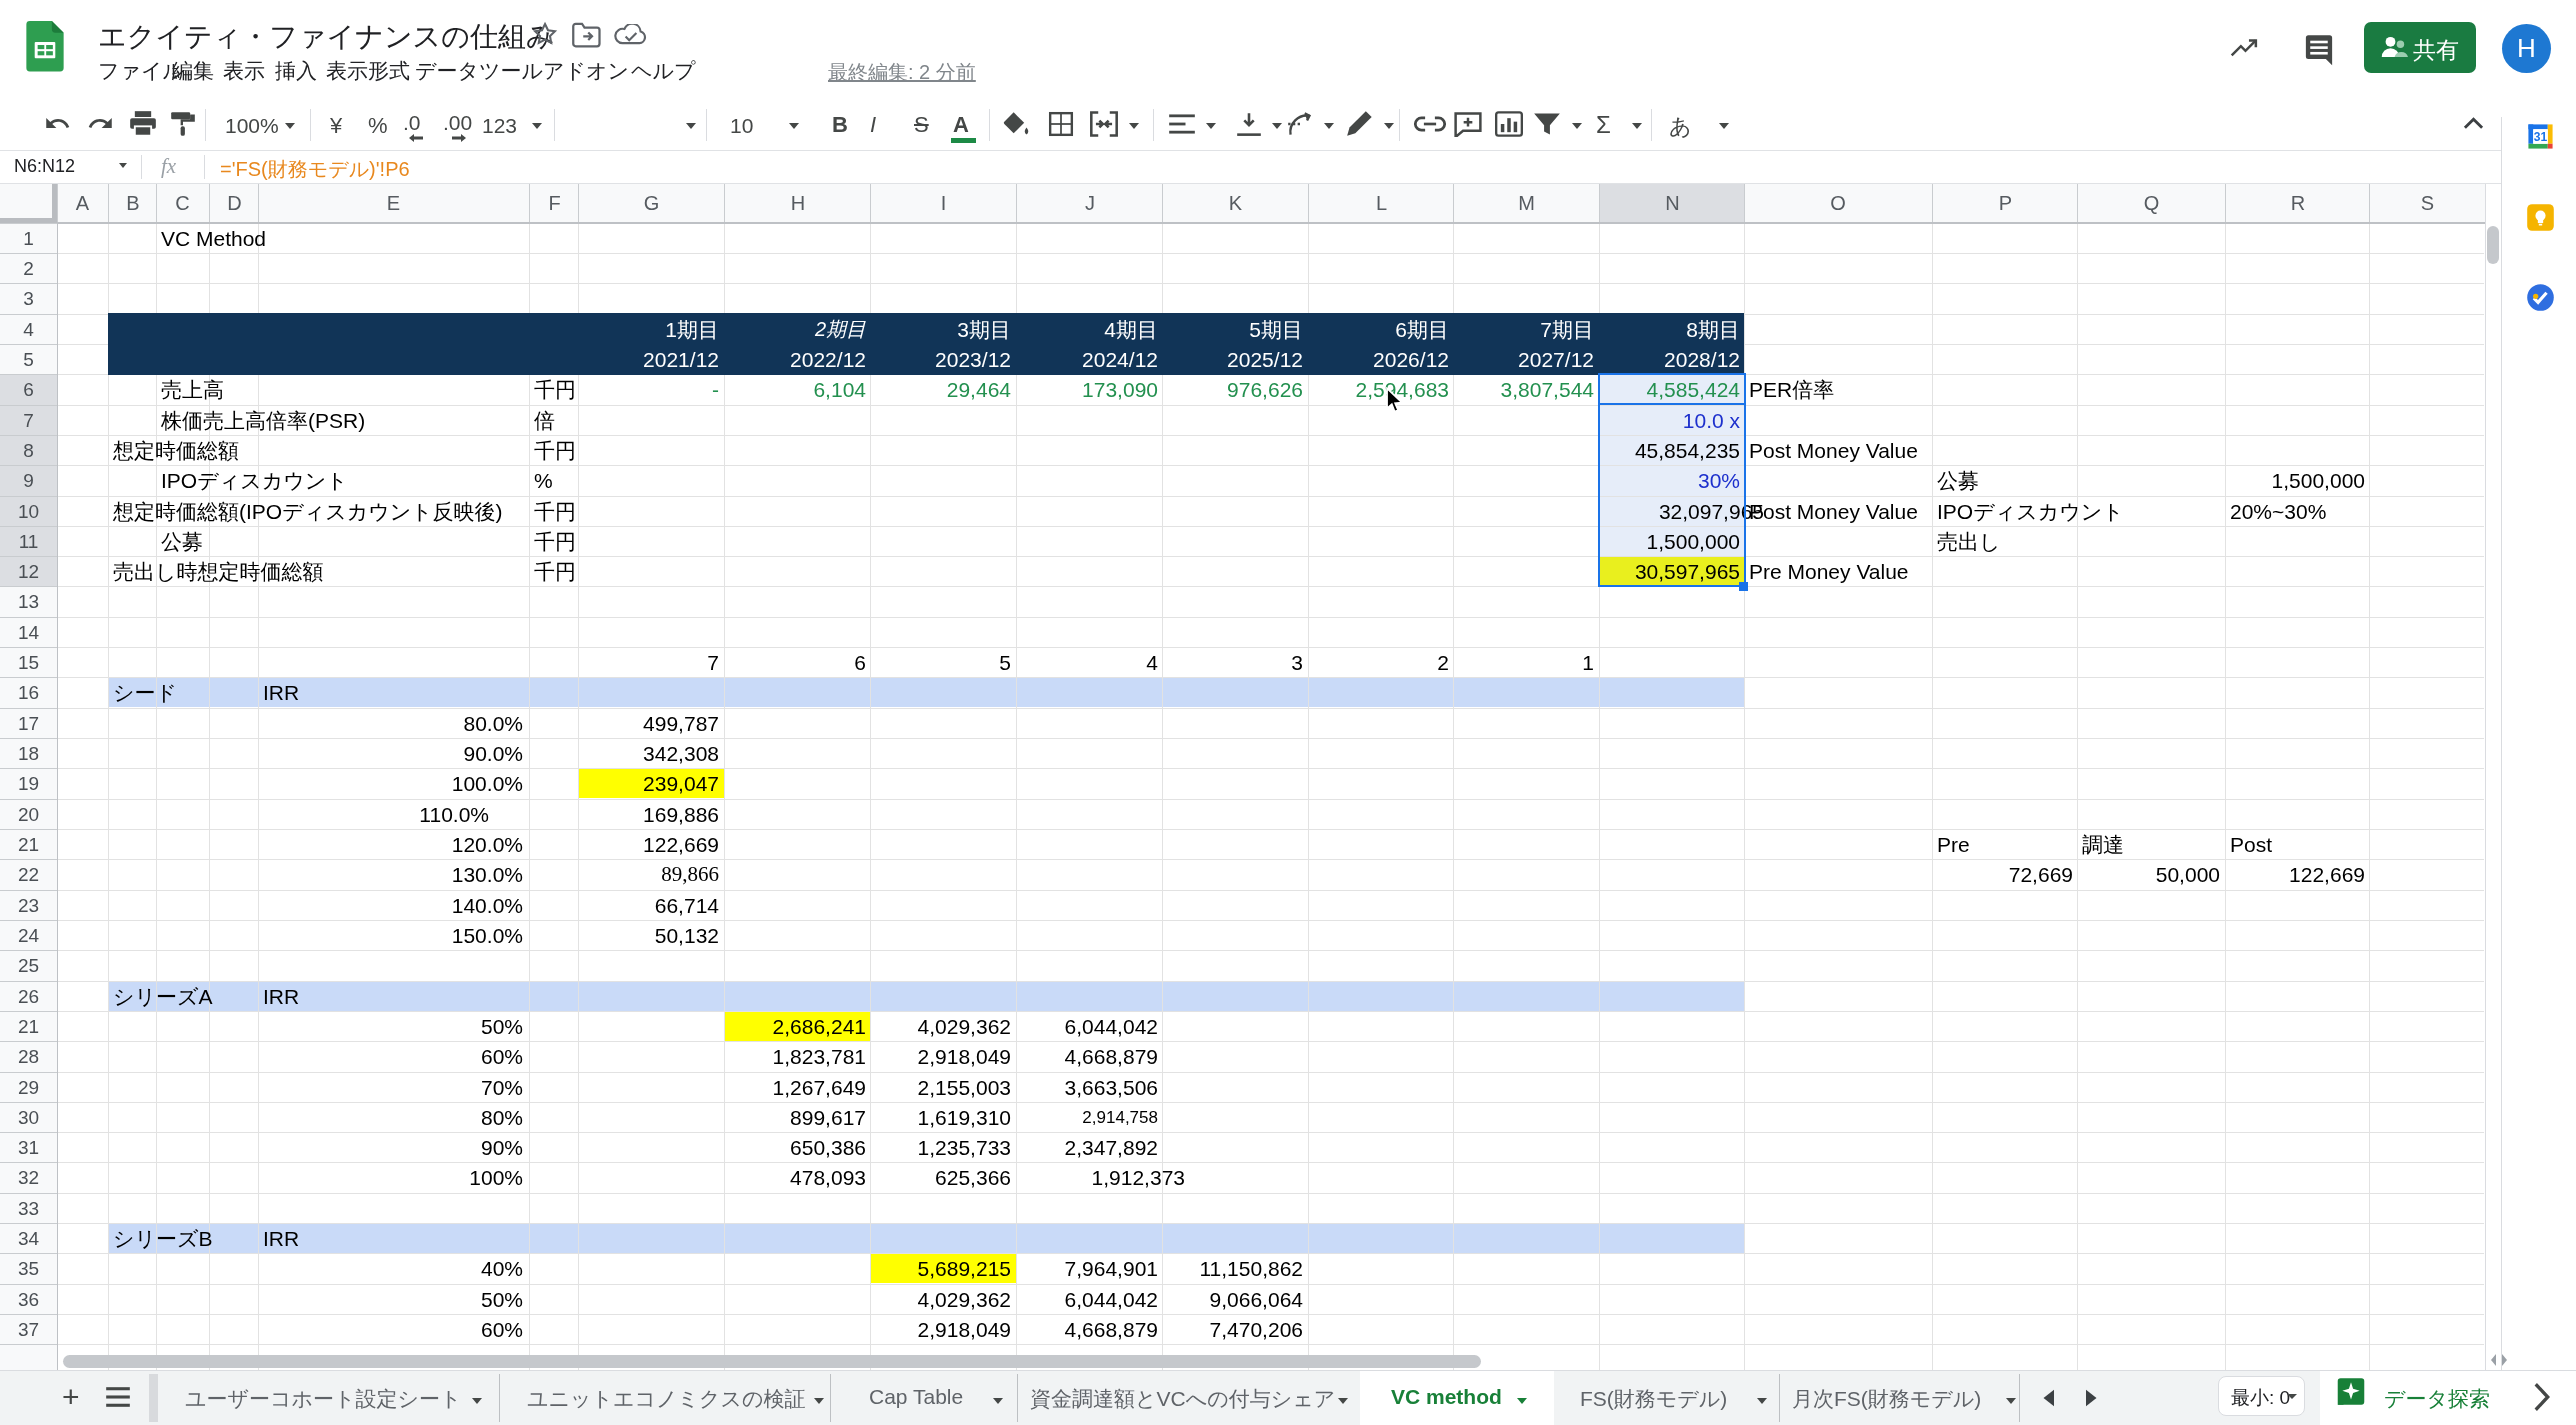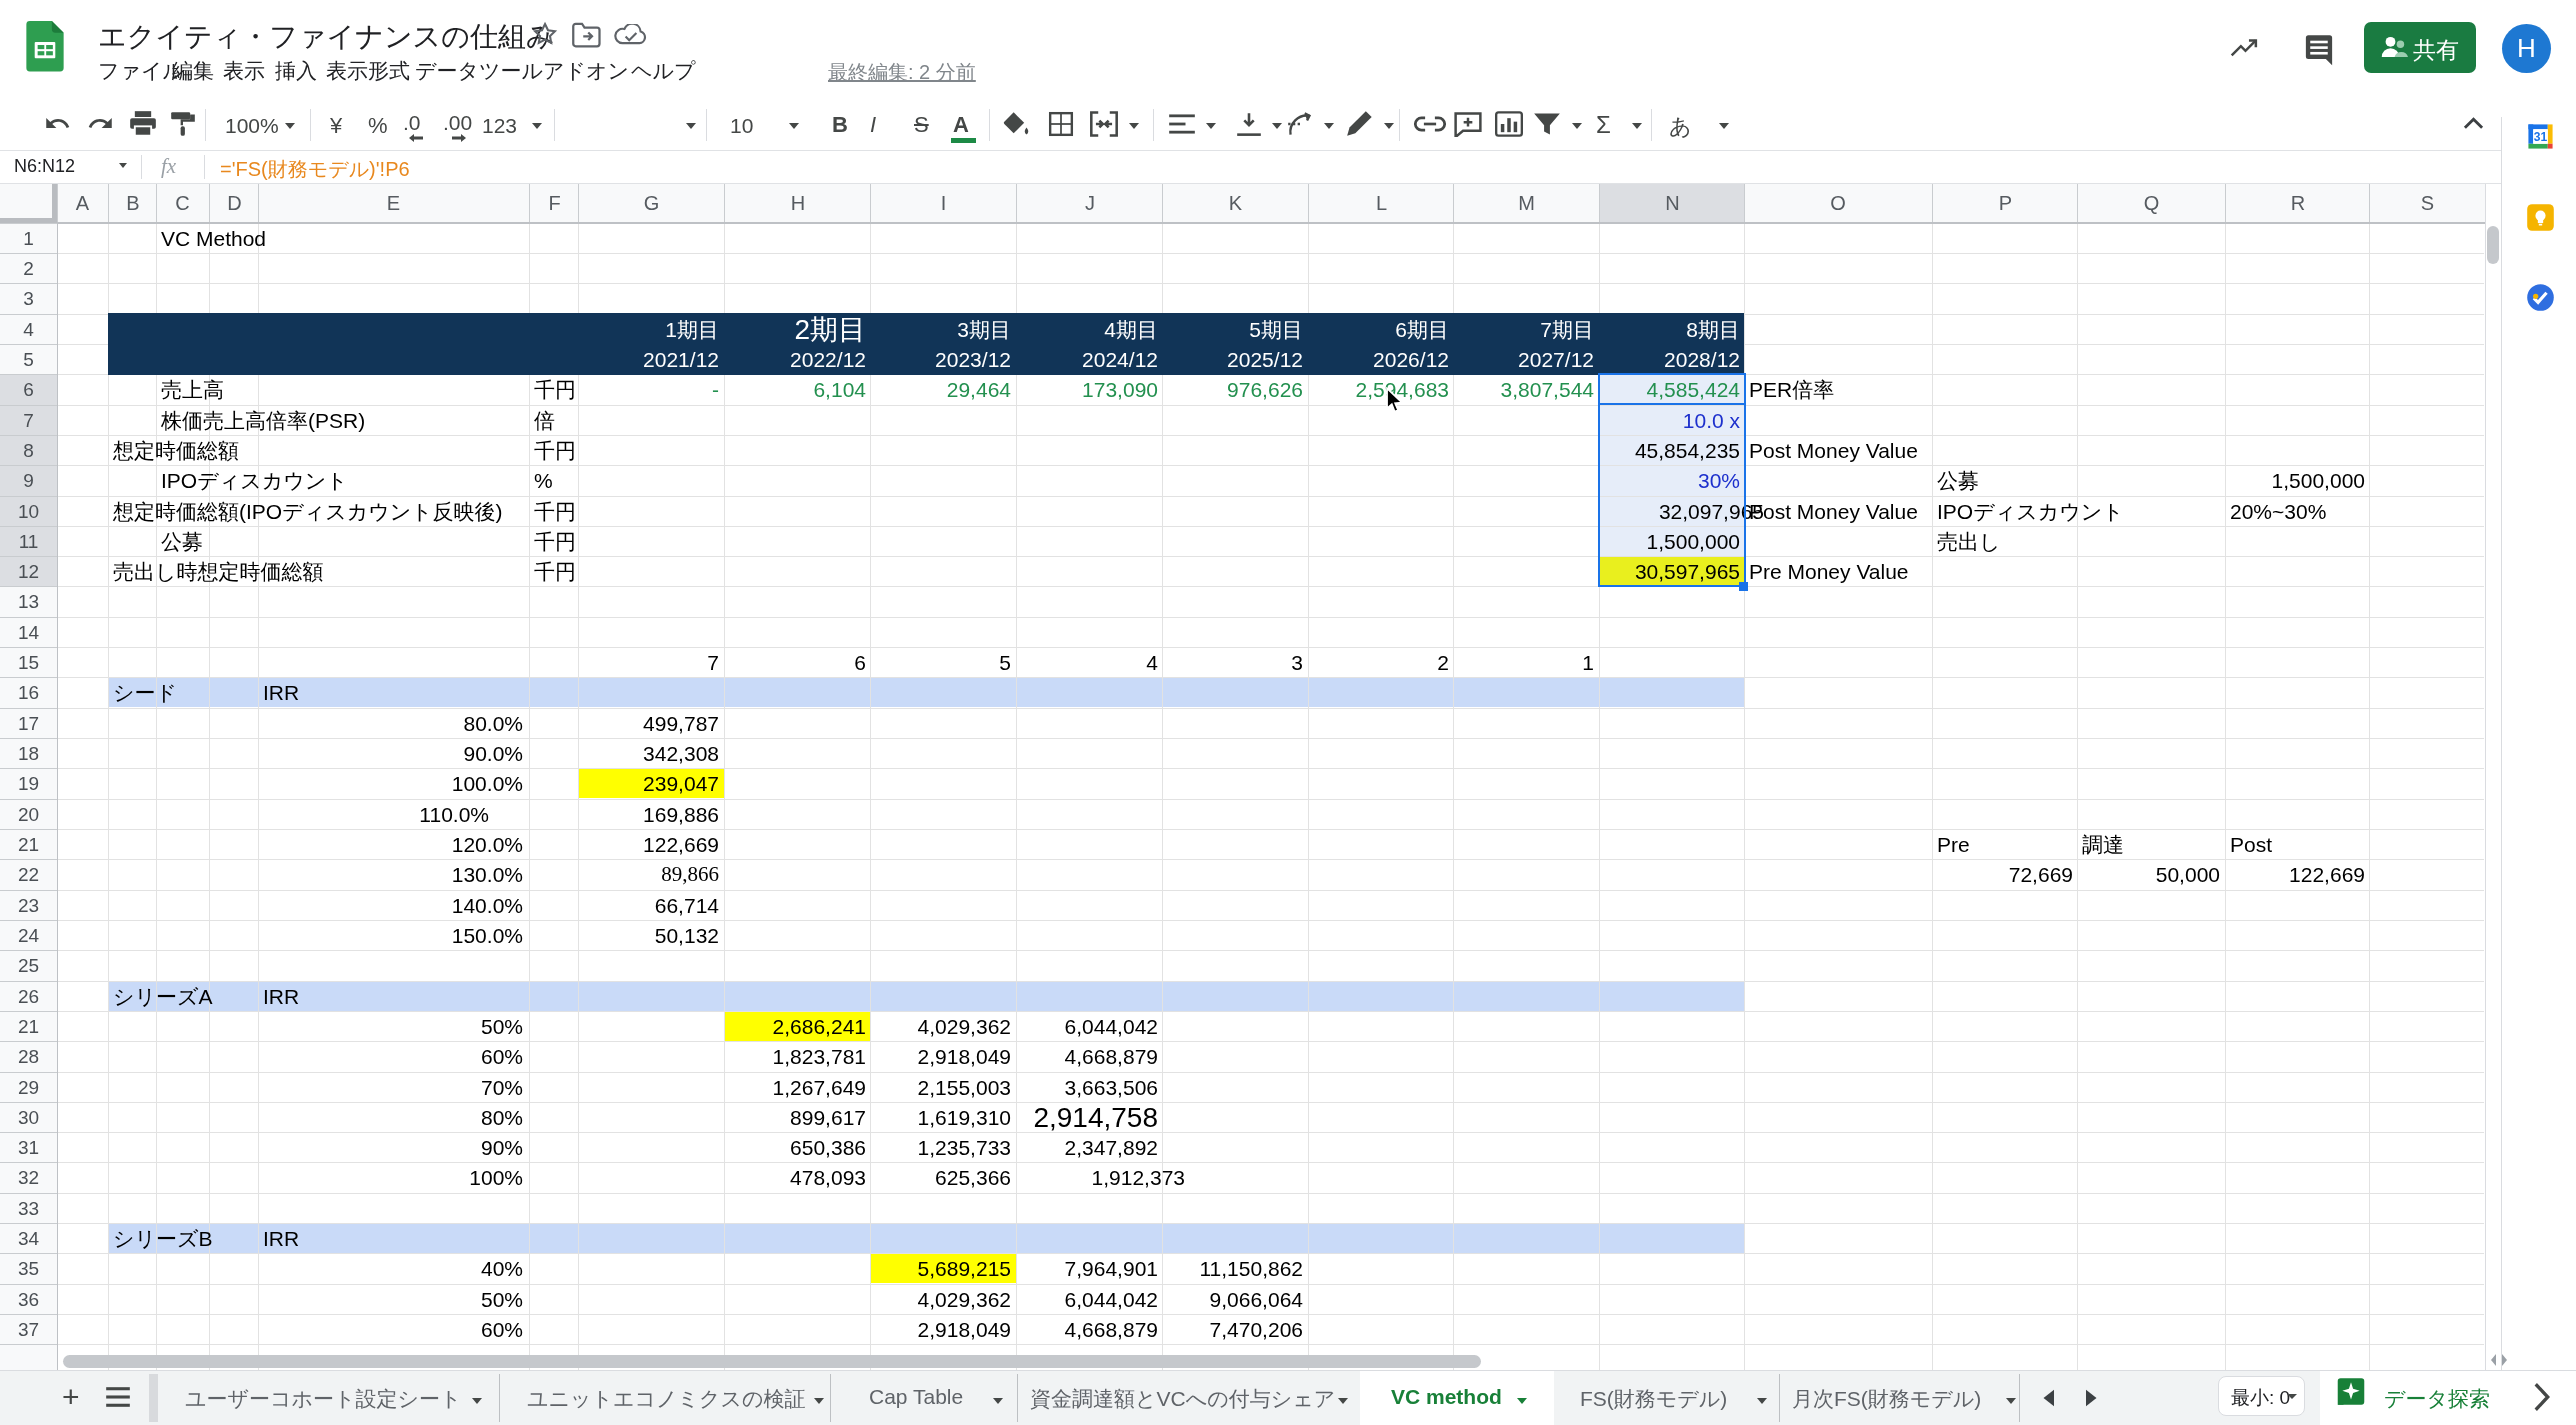--- a/index.html
+++ b/index.html
@@ -73,21 +73,21 @@
 <div class="ab" style="left:57px;top:1223px;width:2427px;height:1px;background:#e2e2e2"></div>
 <div class="ab" style="left:57px;top:1253px;width:2427px;height:1px;background:#e2e2e2"></div>
 <div class="ab" style="left:57px;top:1284px;width:2427px;height:1px;background:#e2e2e2"></div>
 <div class="ab" style="left:57px;top:1314px;width:2427px;height:1px;background:#e2e2e2"></div>
 <div class="ab" style="left:57px;top:1344px;width:2427px;height:1px;background:#e2e2e2"></div>
 <div class="ab" style="left:57px;top:1370px;width:2427px;height:1px;background:#e2e2e2"></div>
 <div class="ab" style="left:108px;top:313px;width:1636px;height:62px;background:#113457;"></div>
 <div class="cell l " style="left:156px;top:224px;width:52px;height:29px;line-height:29px;font-size:21px;">VC Method</div>
 <div class="cell r w" style="left:578px;top:315px;width:146px;height:29px;line-height:29px;font-size:21px;">1期目</div>
 <div class="cell r w" style="left:578px;top:345px;width:146px;height:29px;line-height:29px;font-size:21px;">2021/12</div>
-<div class="cell r w" style="left:724px;top:315px;width:147px;height:29px;line-height:29px;font-size:28px;">2期目</div>
+<div class="cell r w" style="left:724px;top:315px;width:147px;height:29px;line-height:29px;font-size:20px;font-style:italic;">2期目</div>
 <div class="cell r w" style="left:724px;top:345px;width:147px;height:29px;line-height:29px;font-size:21px;">2022/12</div>
 <div class="cell r w" style="left:870px;top:315px;width:146px;height:29px;line-height:29px;font-size:21px;">3期目</div>
 <div class="cell r w" style="left:870px;top:345px;width:146px;height:29px;line-height:29px;font-size:21px;">2023/12</div>
 <div class="cell r w" style="left:1016px;top:315px;width:147px;height:29px;line-height:29px;font-size:21px;">4期目</div>
 <div class="cell r w" style="left:1016px;top:345px;width:147px;height:29px;line-height:29px;font-size:21px;">2024/12</div>
 <div class="cell r w" style="left:1162px;top:315px;width:146px;height:29px;line-height:29px;font-size:21px;">5期目</div>
 <div class="cell r w" style="left:1162px;top:345px;width:146px;height:29px;line-height:29px;font-size:21px;">2025/12</div>
 <div class="cell r w" style="left:1308px;top:315px;width:146px;height:29px;line-height:29px;font-size:21px;">6期目</div>
 <div class="cell r w" style="left:1308px;top:345px;width:146px;height:29px;line-height:29px;font-size:21px;">2026/12</div>
 <div class="cell r w" style="left:1453px;top:315px;width:146px;height:29px;line-height:29px;font-size:21px;">7期目</div>
@@ -172,21 +172,21 @@
 <div class="cell r " style="left:724px;top:1042px;width:147px;height:29px;line-height:29px;font-size:21px;">1,823,781</div>
 <div class="cell r " style="left:870px;top:1042px;width:146px;height:29px;line-height:29px;font-size:21px;">2,918,049</div>
 <div class="cell r " style="left:1016px;top:1042px;width:147px;height:29px;line-height:29px;font-size:21px;">4,668,879</div>
 <div class="cell r " style="left:258px;top:1073px;width:270px;height:29px;line-height:29px;font-size:21px;">70%</div>
 <div class="cell r " style="left:724px;top:1073px;width:147px;height:29px;line-height:29px;font-size:21px;">1,267,649</div>
 <div class="cell r " style="left:870px;top:1073px;width:146px;height:29px;line-height:29px;font-size:21px;">2,155,003</div>
 <div class="cell r " style="left:1016px;top:1073px;width:147px;height:29px;line-height:29px;font-size:21px;">3,663,506</div>
 <div class="cell r " style="left:258px;top:1103px;width:270px;height:29px;line-height:29px;font-size:21px;">80%</div>
 <div class="cell r " style="left:724px;top:1103px;width:147px;height:29px;line-height:29px;font-size:21px;">899,617</div>
 <div class="cell r " style="left:870px;top:1103px;width:146px;height:29px;line-height:29px;font-size:21px;">1,619,310</div>
-<div class="cell r " style="left:1016px;top:1103px;width:147px;height:29px;line-height:29px;font-size:28px;">2,914,758</div>
+<div class="cell r " style="left:1016px;top:1103px;width:147px;height:29px;line-height:29px;font-size:17px;">2,914,758</div>
 <div class="cell r " style="left:258px;top:1133px;width:270px;height:29px;line-height:29px;font-size:21px;">90%</div>
 <div class="cell r " style="left:724px;top:1133px;width:147px;height:29px;line-height:29px;font-size:21px;">650,386</div>
 <div class="cell r " style="left:870px;top:1133px;width:146px;height:29px;line-height:29px;font-size:21px;">1,235,733</div>
 <div class="cell r " style="left:1016px;top:1133px;width:147px;height:29px;line-height:29px;font-size:21px;">2,347,892</div>
 <div class="cell r " style="left:258px;top:1163px;width:270px;height:29px;line-height:29px;font-size:21px;">100%</div>
 <div class="cell r " style="left:724px;top:1163px;width:147px;height:29px;line-height:29px;font-size:21px;">478,093</div>
 <div class="cell r " style="left:870px;top:1163px;width:146px;height:29px;line-height:29px;font-size:21px;">625,366</div>
 <div class="cell r " style="left:1016px;top:1163px;width:174px;height:29px;line-height:29px;font-size:21px;">1,912,373</div>
 <div class="cell l " style="left:108px;top:1224px;width:49px;height:29px;line-height:29px;font-size:21px;">シリーズB</div>
 <div class="cell l " style="left:258px;top:1224px;width:270px;height:29px;line-height:29px;font-size:21px;">IRR</div>

